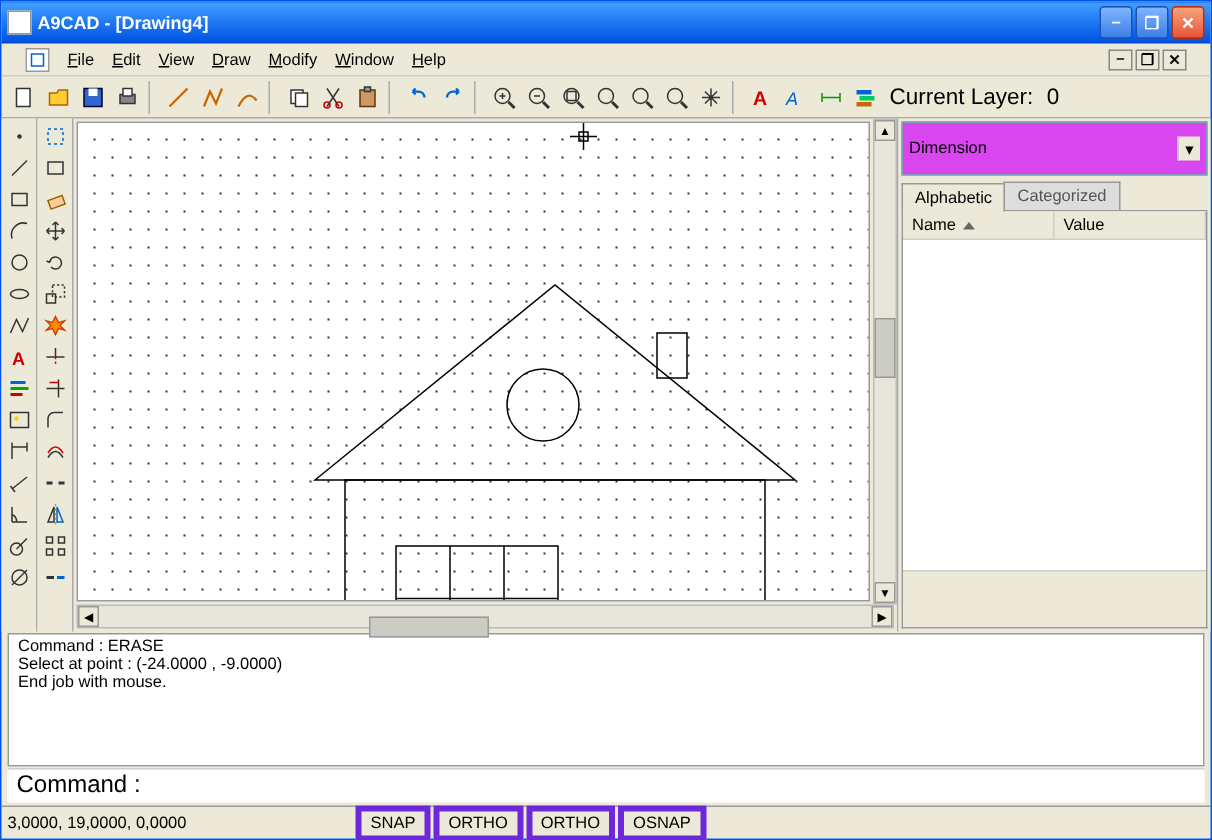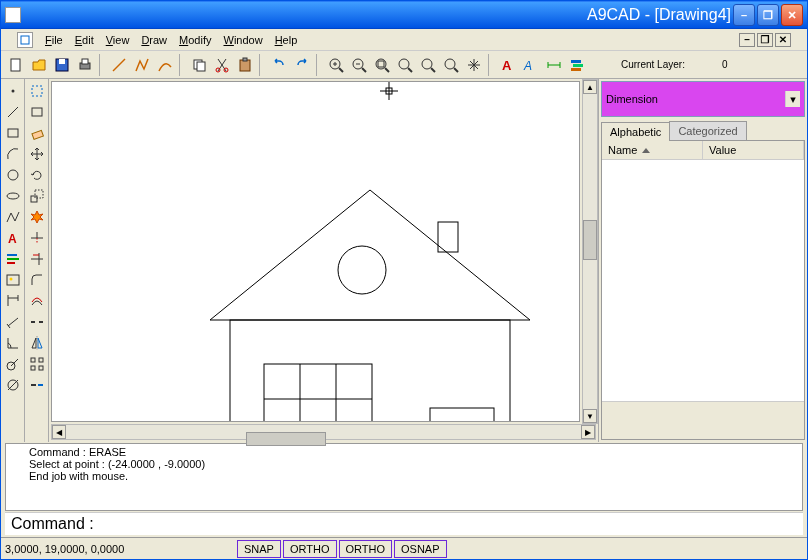--- a/index.html
+++ b/index.html
@@ -1,32 +1,32 @@
 <!DOCTYPE html>
 <html><head>
 <meta charset="utf-8">
 <style>
 * { box-sizing: border-box; margin: 0; padding: 0; }
 body { font-family: Tahoma, sans-serif; font-size: 11px; background: #ece9d8; width: 808px; height: 560px; overflow: hidden; }
 .window { width: 808px; height: 560px; border: 1px solid #0054e3; background: #ece9d8; display: flex; flex-direction: column; }
 .titlebar { height: 28px; background: linear-gradient(to bottom,#1d6cf0,#3f9dff 5%,#0054e3 95%,#003dbc); display: flex; align-items: center; color: #fff; padding: 0 4px; }
 .titlebar .icon { width: 16px; height: 16px; margin-right: 4px; background: #fff; border: 1px solid #999; }
-.titlebar .title { flex: 1; font-size: 16px; font-weight: normal; text-align: right; }
+.titlebar .title { flex: 1; font-size: 12px; font-weight: bold; }
 .ctrlbtn { width: 22px; height: 22px; margin-left: 2px; background: linear-gradient(to bottom,#7eb6ff,#3b7fe6); border: 1px solid #1a50b8; border-radius: 3px; display: flex; align-items: center; justify-content: center; color: #fff; font-weight: bold; font-family: Arial; }
 .ctrlbtn.close { background: linear-gradient(to bottom,#f8a47e,#e75436); border-color: #b33015; }
 .menubar { height: 22px; display: flex; align-items: center; padding: 0 16px; border-bottom: 1px solid #ccc; }
 .menubar .doc-icon { width: 16px; height: 16px; border: 1px solid #999; background: #fff; margin-right: 6px; display:flex;align-items:center;justify-content:center;}
 .menu-item { padding: 2px 6px; cursor: default; }
 .menu-item .u { text-decoration: underline; }
 .mdi-ctrls { margin-left: auto; display: flex; gap: 2px; }
 .mdi-btn { width: 16px; height: 14px; border: 1px solid #888; background: #ece9d8; display: flex; align-items: center; justify-content: center; font-size: 10px; font-weight: bold; }
 .toolbar { height: 28px; display: flex; align-items: center; padding: 2px 4px; border-bottom: 1px solid #aaa; gap: 1px; }
 .tbtn { width: 22px; height: 22px; display: flex; align-items: center; justify-content: center; border: 1px solid transparent; }
 .tsep { width: 6px; height: 22px; border-left: 1px solid #aaa; margin: 0 2px; }
-.layer-label { font-size: 10px; padding: 0 4px; margin-left: 28px; }
+.layer-label { font-size: 15px; padding: 0 4px; }
 .workarea { flex: 1; display: flex; min-height: 0; }
 .tool-panel { width: 24px; background: #ece9d8; border-right: 1px solid #aaa; display: flex; flex-direction: column; gap: 1px; padding: 2px 1px; }
 .tpbtn { width: 22px; height: 20px; display: flex; align-items: center; justify-content: center; border: 1px solid transparent; }
 .canvas-wrap { flex: 1; display: flex; flex-direction: column; min-width: 0; border-right: 1px solid #aaa; }
 .canvas-area { flex: 1; position: relative; background: #fff; overflow: hidden; border: 1px solid #999; margin: 2px; }
 .dotgrid { position: absolute; inset: 0; background-image: radial-gradient(circle,#333 0.5px,transparent 0.5px); background-size: 12px 12px; background-position: 5px 5px; }
 .drawing { position: absolute; inset: 0; }
 .cross-marker { position: absolute; left: 328px; top: 0px; }
 .scroll-h { height: 16px; background: #e8e6da; border: 1px solid #bbb; margin: 0 2px 2px 2px; display: flex; align-items: center; }
 .scroll-v { width: 16px; background: #e8e6da; border: 1px solid #bbb; display: flex; flex-direction: column; }
@@ -39,24 +39,24 @@
 .drop .arrow { margin-left: auto; width: 15px; height: 16px; border-left: 1px solid #ccc; background: #ece9d8; display: flex; align-items: center; justify-content: center; }
 .tabs { display: flex; border-bottom: 1px solid #999; }
 .tab { padding: 3px 8px; border: 1px solid #999; border-bottom: none; background: #ece9d8; margin-right: -1px; position: relative; }
 .tab.active { background: #ece9d8; top: 1px; }
 .tab.inactive { background: #ddd; color: #555; }
 .prop-grid { flex: 1; border: 1px solid #999; border-top: none; background: #fff; display: flex; flex-direction: column; }
 .prop-head { display: flex; background: #ece9d8; border-bottom: 1px solid #ccc; }
 .prop-head .col { flex: 1; padding: 3px 6px; border-right: 1px solid #ccc; display: flex; align-items: center; gap: 2px; }
 .prop-body { flex: 1; }
 .prop-footer { height: 38px; border-top: 1px solid #ccc; background: #ece9d8; }
-.cmd-area { height: 68px; border: 1px solid #999; background: #fff; margin: 1px 4px; padding: 2px 23px; font-size: 11px; overflow: hidden; display:flex;flex-direction:column;}
+.cmd-area { height: 89px; border: 1px solid #999; background: #fff; margin: 1px 4px; padding: 2px 6px; font-size: 11px; overflow: hidden; display:flex;flex-direction:column;}
 .cmd-line { border-top: 1px solid #ccc; padding: 2px 6px; background: #fff; margin: 0 4px 2px 4px; font-size: 16px; display:flex;}
 .statusbar { height: 22px; border-top: 1px solid #999; display: flex; align-items: center; padding: 0 4px; gap: 2px; }
-.stat-cell { padding: 2px 6px; border: 1px solid #6d28d9; background: #ece9d8; }
+.stat-cell { padding: 2px 6px; border: 4px solid #6d28d9; background: #ece9d8; }
 .stat-coords { min-width: 220px; }
 .sort-arrow { display:inline-block; width:0;height:0;border-left:4px solid transparent;border-right:4px solid transparent;border-bottom:5px solid #666;margin-left:3px;}
 </style>
 </head>
 <body>
 
 <div class="window">
   <div class="titlebar">
     <div class="icon"></div>
     <div class="title">A9CAD - [Drawing4]</div>

